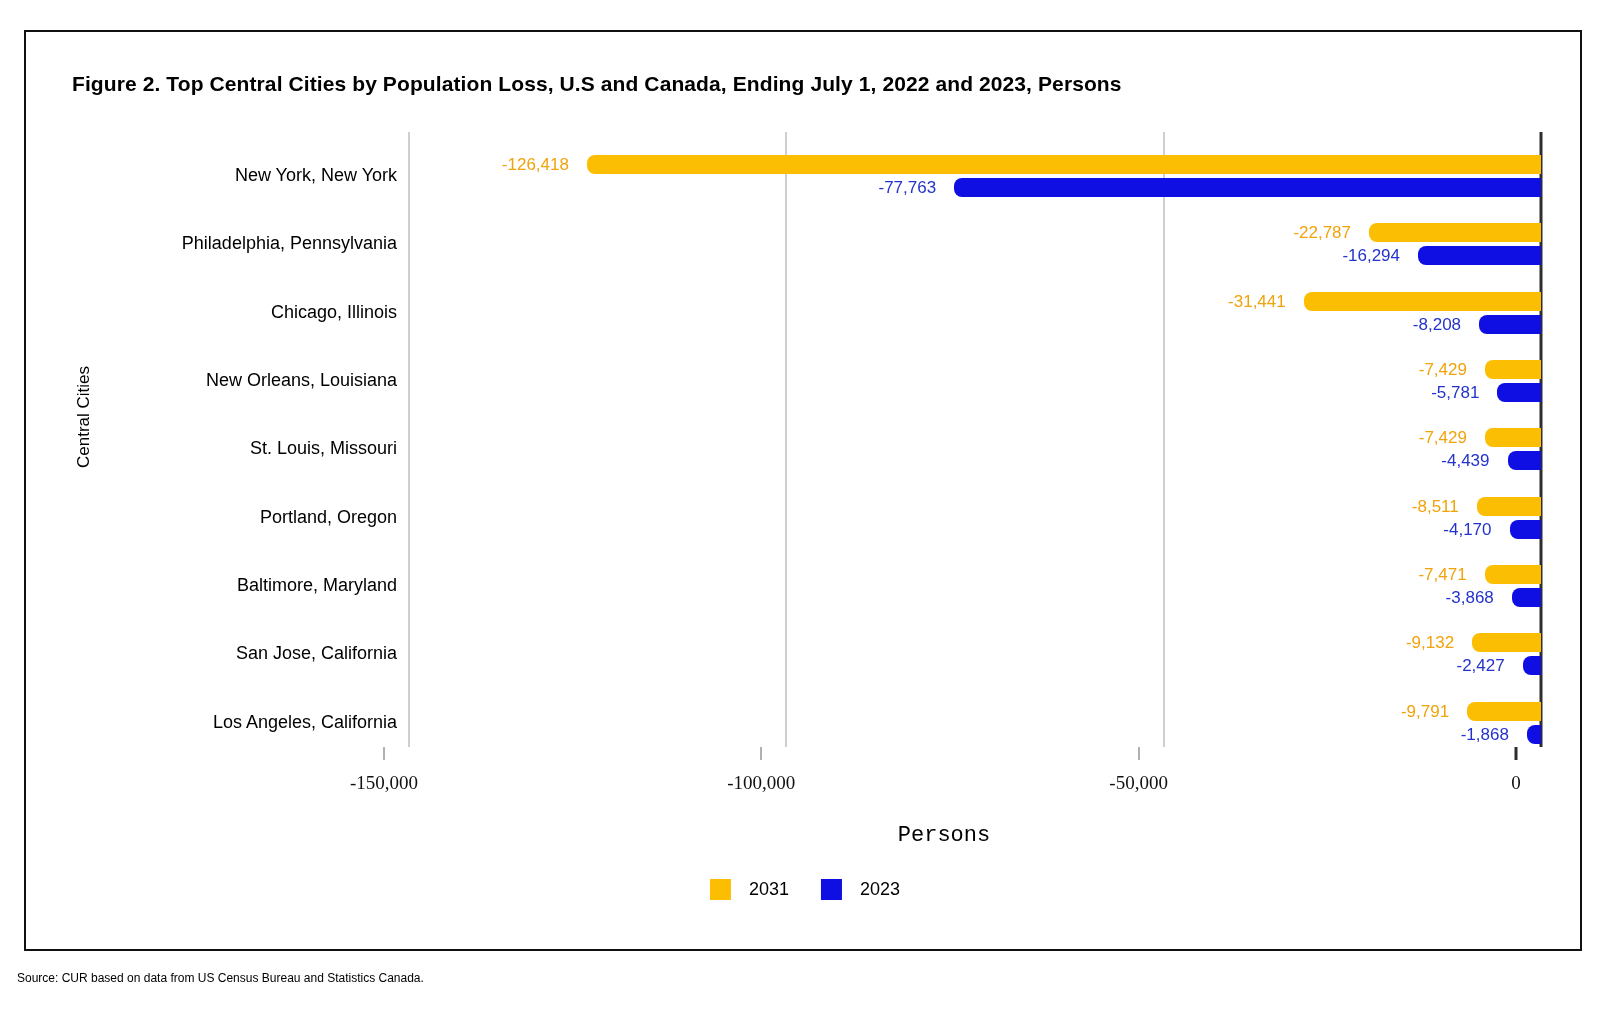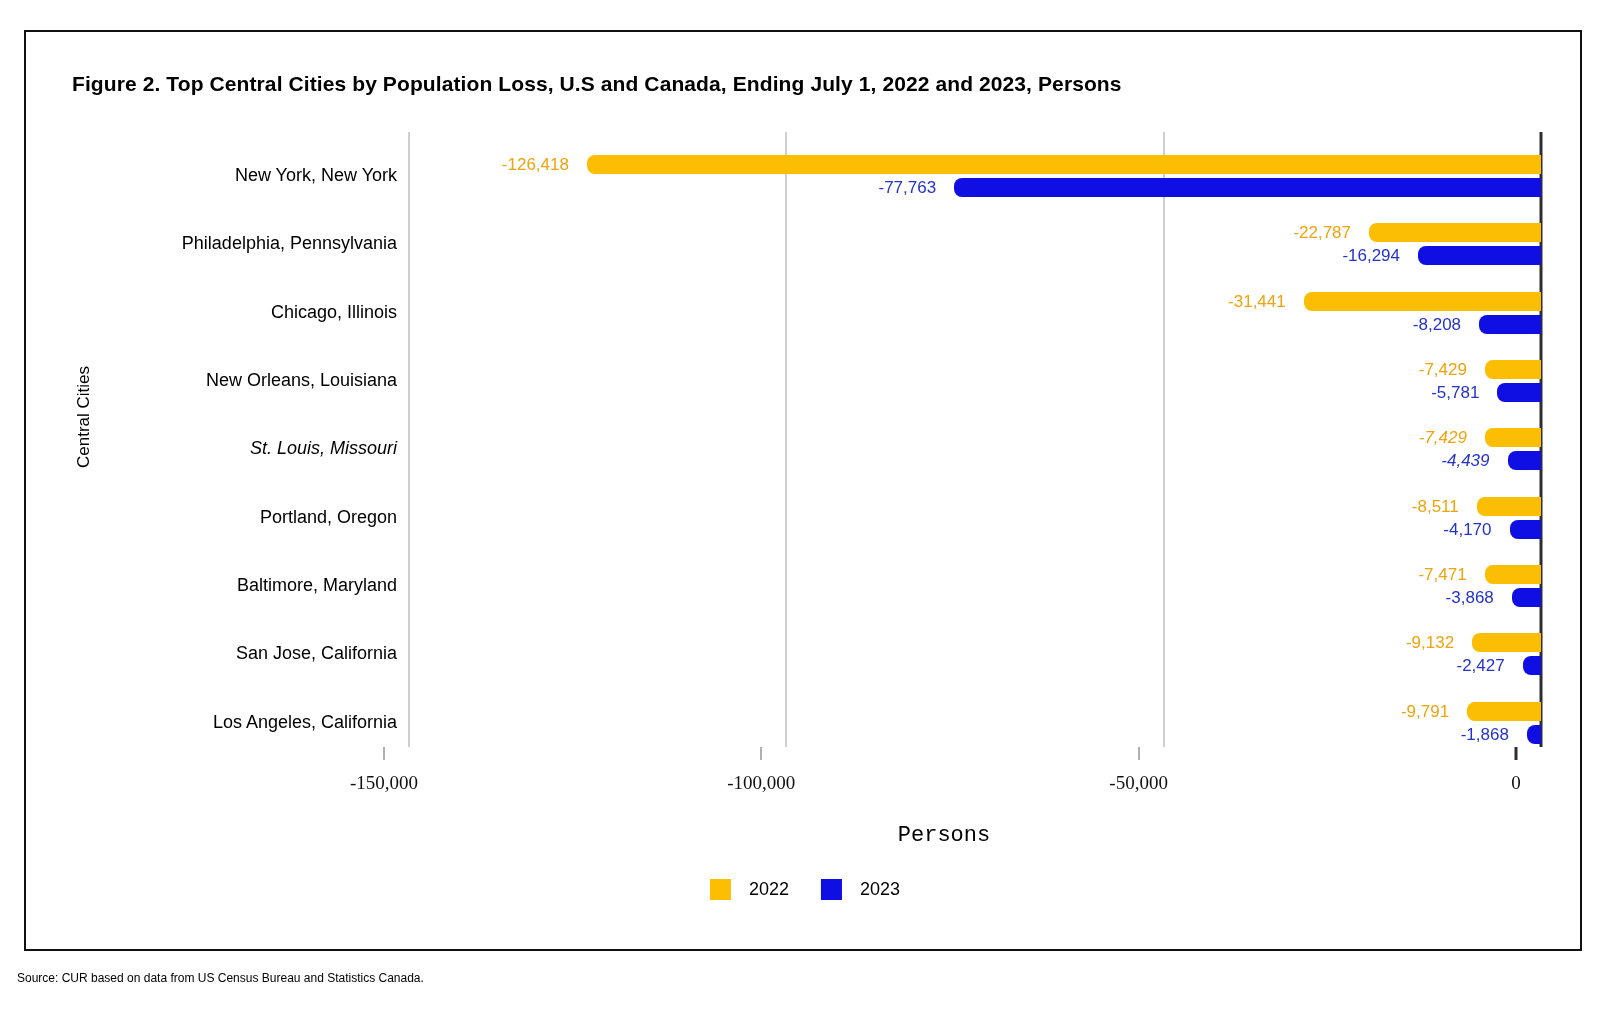--- a/index.html
+++ b/index.html
@@ -161,21 +161,21 @@
         <div class="bar" style="top: 46px; width: 5.472%; background: rgb(15, 15, 227);"></div>
         <div class="vlab" style="top: 46px; right: calc(5.472% + 18px); color: rgb(36, 51, 203);">-8,208</div>
       </div>
       <div class="band" style="top: 33.3333%; height: 11.1111%;">
         <div class="cat">New Orleans, Louisiana</div>
         <div class="bar" style="top: 23px; width: 4.95267%; background: rgb(252, 190, 3);"></div>
         <div class="vlab" style="top: 23px; right: calc(4.95267% + 18px); color: rgb(240, 163, 11);">-7,429</div>
         <div class="bar" style="top: 46px; width: 3.854%; background: rgb(15, 15, 227);"></div>
         <div class="vlab" style="top: 46px; right: calc(3.854% + 18px); color: rgb(36, 51, 203);">-5,781</div>
       </div>
-      <div class="band" style="top: 44.4444%; height: 11.1111%; font-style: italic;">
+      <div class="band" style="top: 44.4444%; height: 11.1111%;">
         <div class="cat">St. Louis, Missouri</div>
         <div class="bar" style="top: 23px; width: 4.95267%; background: rgb(252, 190, 3);"></div>
         <div class="vlab" style="top: 23px; right: calc(4.95267% + 18px); color: rgb(240, 163, 11);">-7,429</div>
         <div class="bar" style="top: 46px; width: 2.95933%; background: rgb(15, 15, 227);"></div>
         <div class="vlab" style="top: 46px; right: calc(2.95933% + 18px); color: rgb(36, 51, 203);">-4,439</div>
       </div>
       <div class="band" style="top: 55.5556%; height: 11.1111%;">
         <div class="cat">Portland, Oregon</div>
         <div class="bar" style="top: 23px; width: 5.674%; background: rgb(252, 190, 3);"></div>
         <div class="vlab" style="top: 23px; right: calc(5.674% + 18px); color: rgb(240, 163, 11);">-8,511</div>
@@ -211,21 +211,21 @@
       <div class="ticklab" style="left: 33.3333%;">-100,000</div>
       <div class="tick" style="left: 66.6667%;"></div>
       <div class="ticklab" style="left: 66.6667%;">-50,000</div>
       <div class="tick zero" style="left: 100%;"></div>
       <div class="ticklab" style="left: 100%;">0</div>
     </div>
   <div class="x-title">Persons</div>
   <div class="legend">
       <div class="legend-item">
         <div class="swatch" style="background: rgb(252, 190, 3);"></div>
-        <span>2022</span>
+        <span>2031</span>
       </div>
       <div class="legend-item">
         <div class="swatch" style="background: rgb(15, 15, 227);"></div>
         <span>2023</span>
       </div>
     </div>
 </div>
 <div class="source">Source: CUR based on data from US Census Bureau and Statistics Canada.</div>
 
 </body></html>

